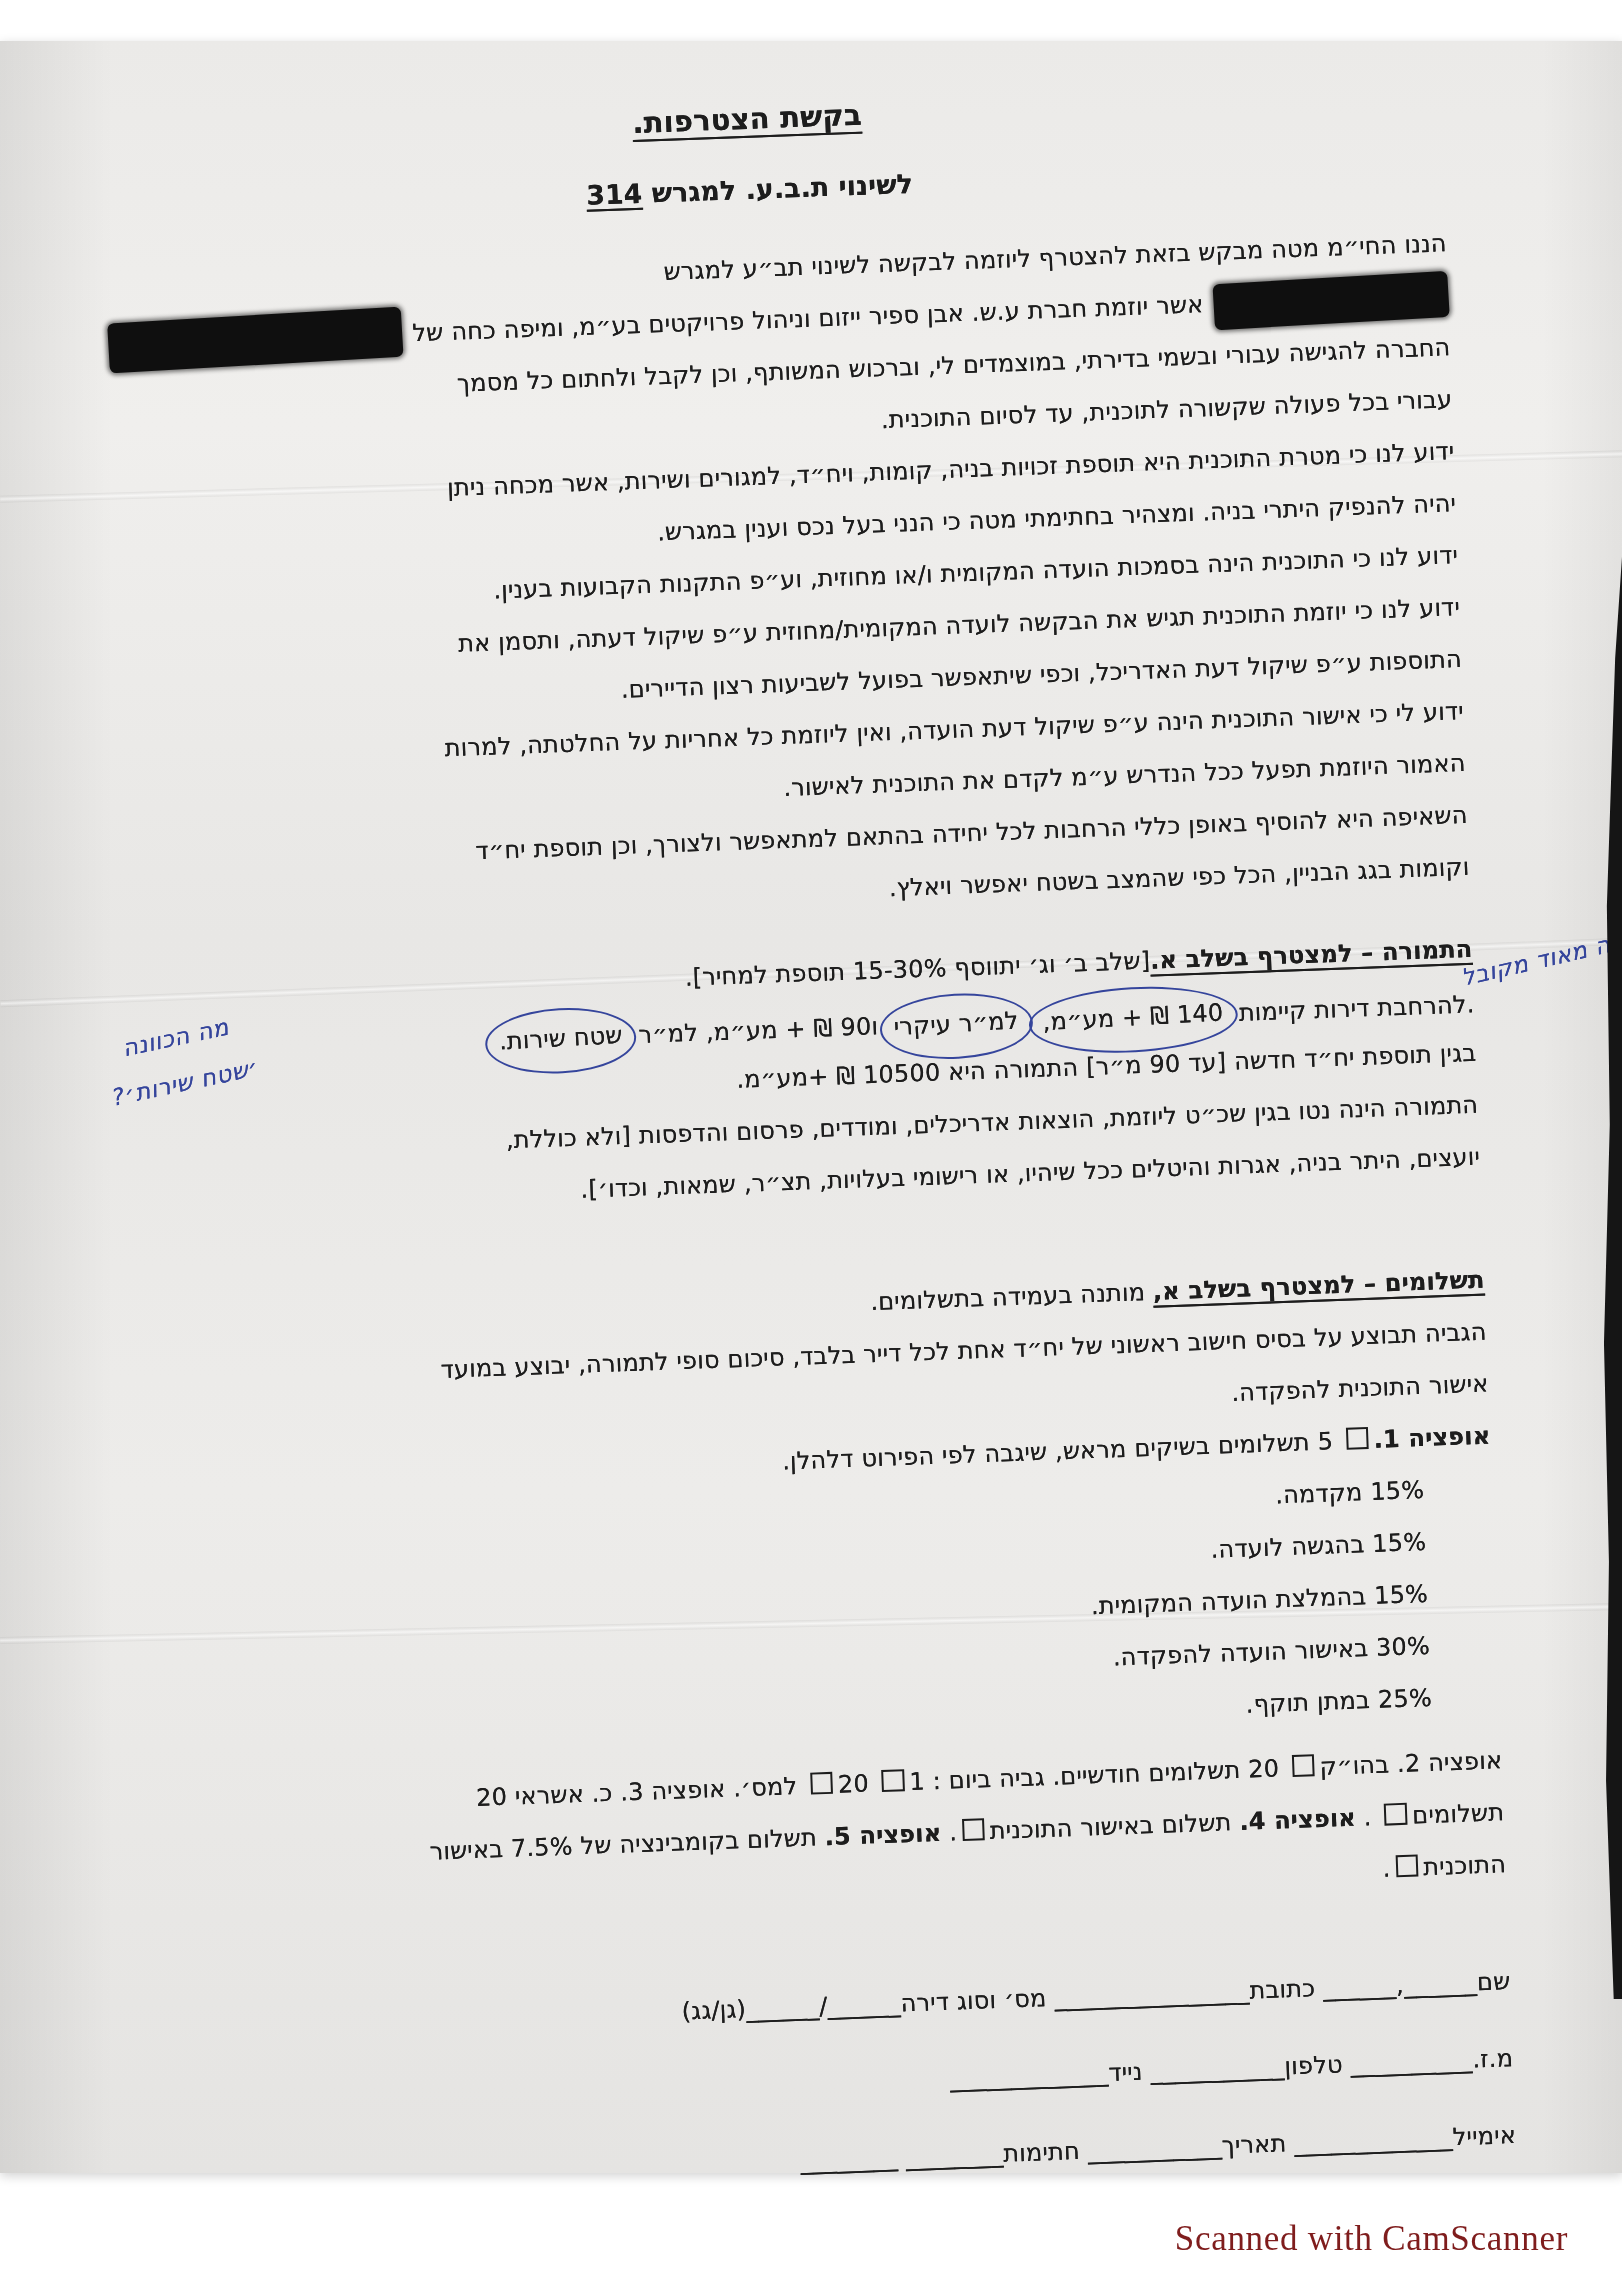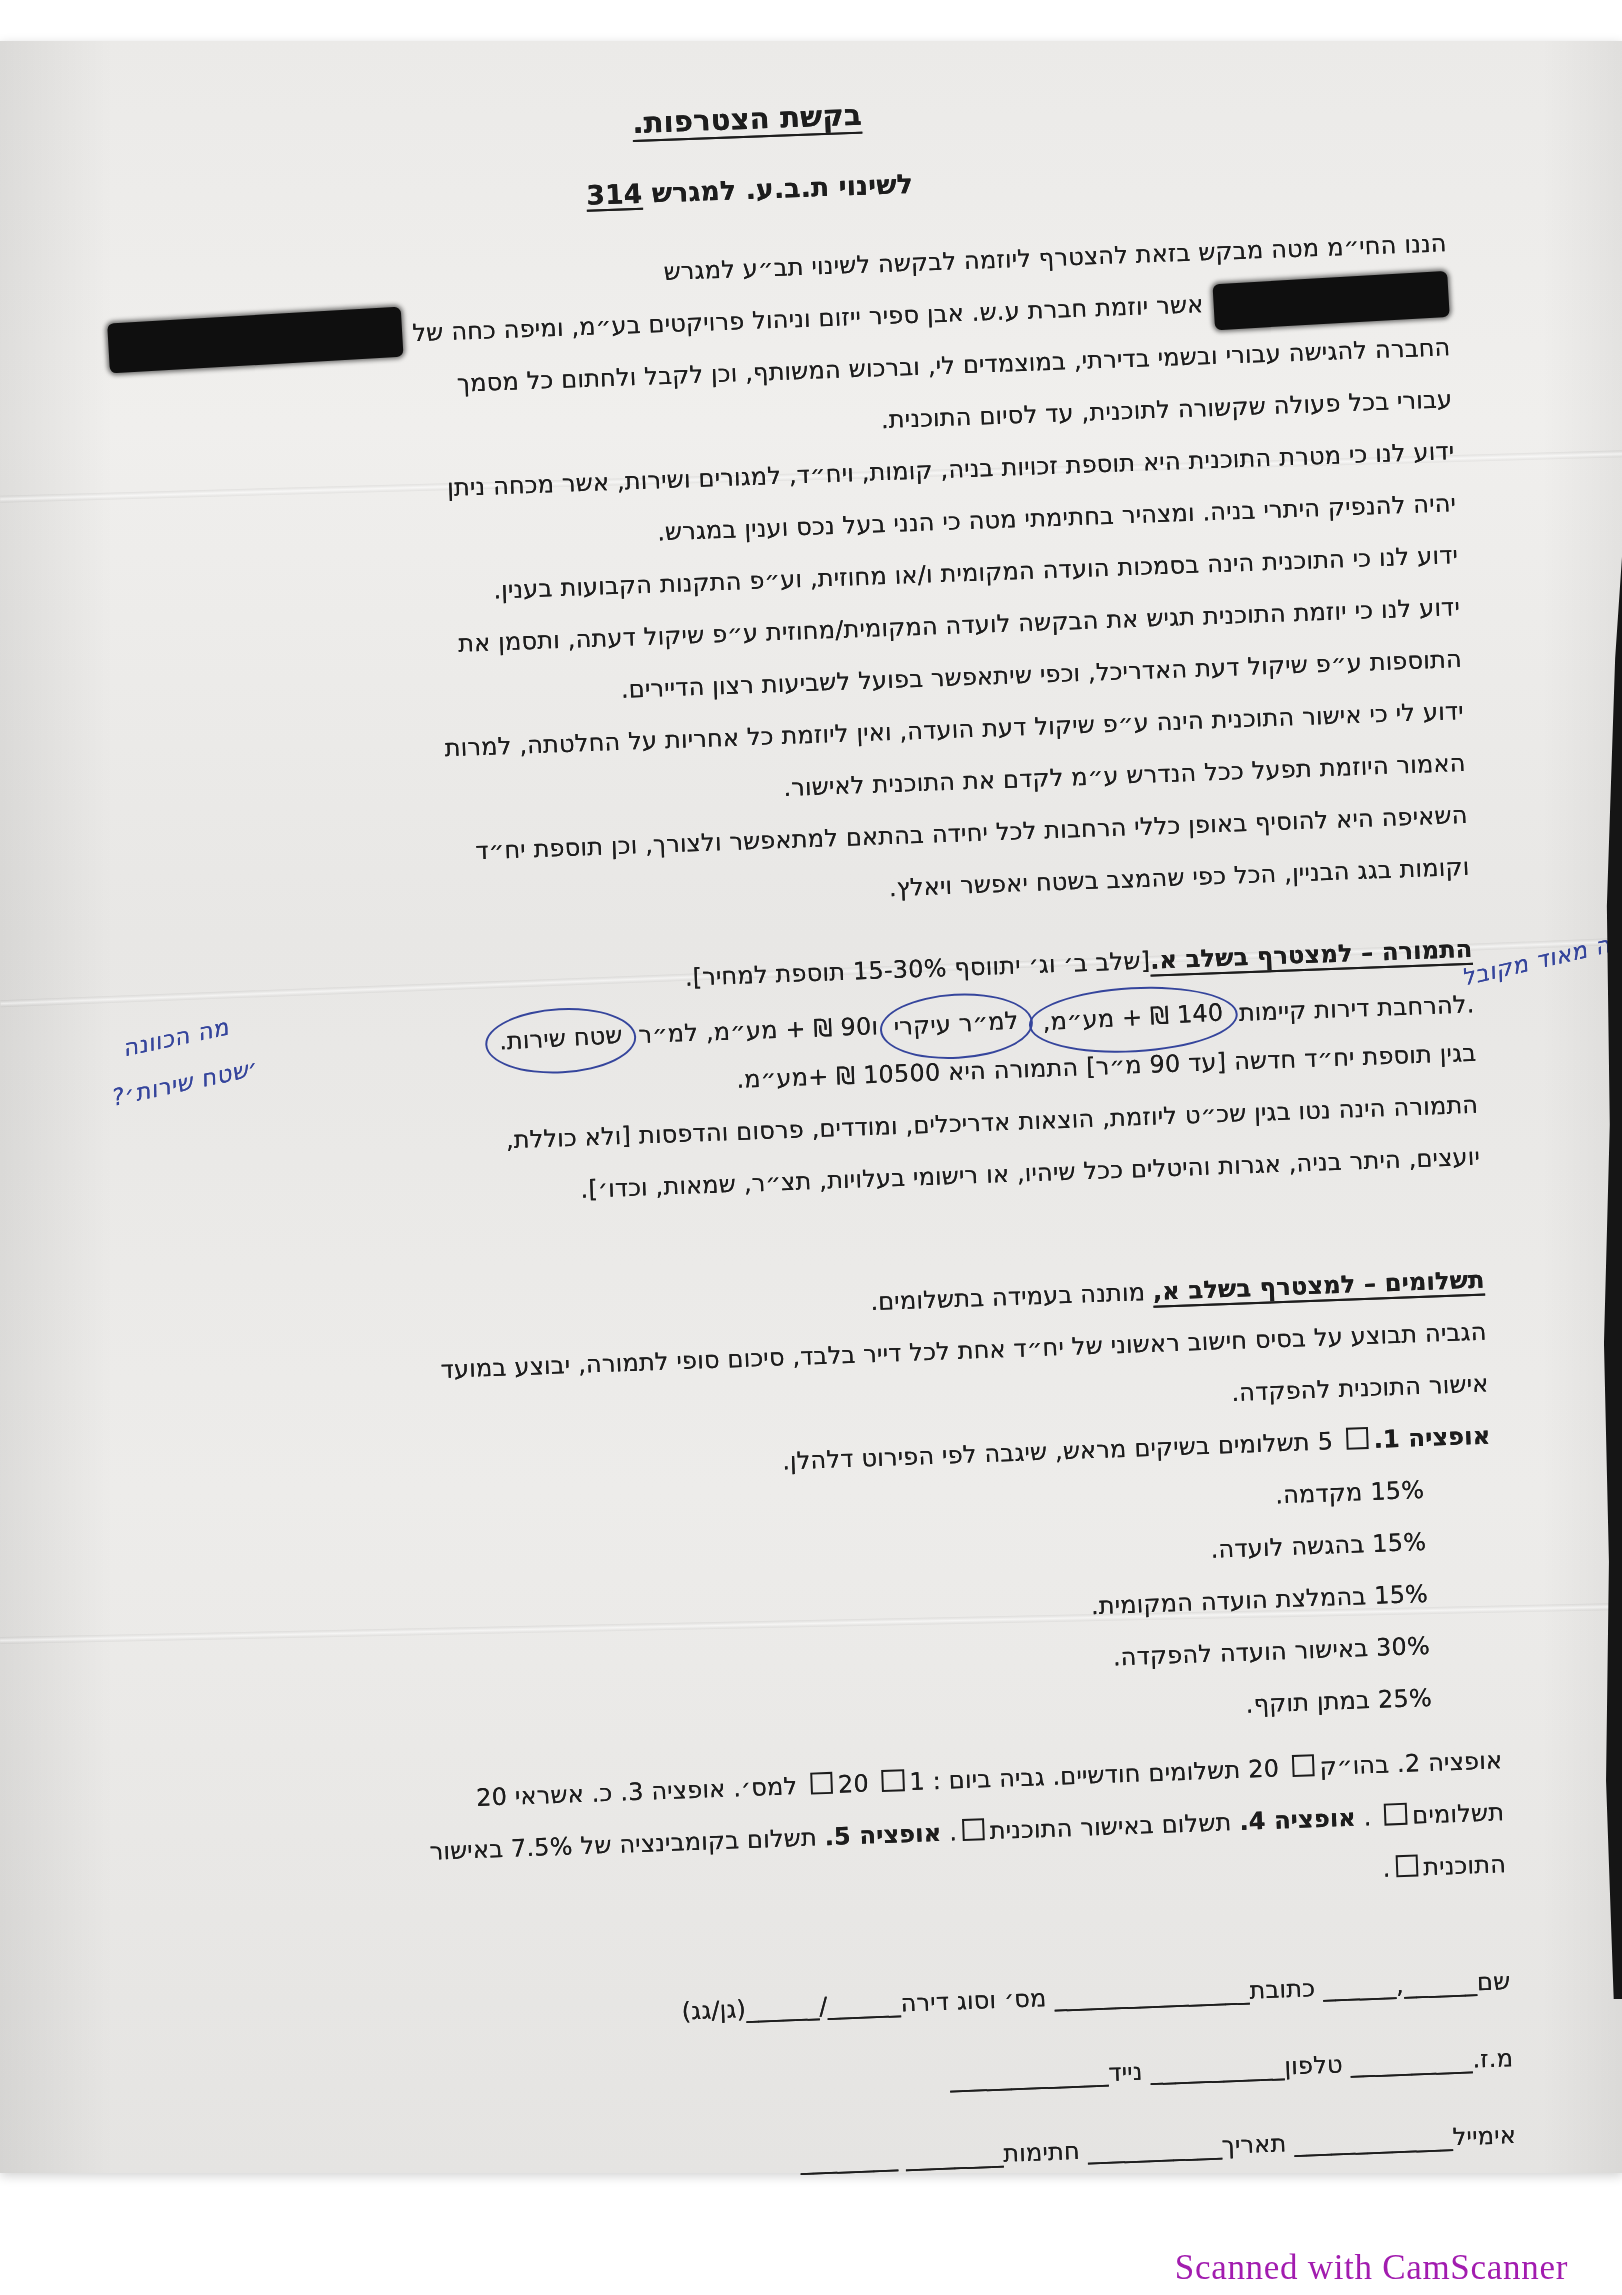--- a/index.html
+++ b/index.html
@@ -57,21 +57,21 @@
   .formrows{margin-top:53px;}
   .formrows .line{line-height:77px;height:77px;}
   
   .note{position:absolute;color:#35459c;font-size:23px;direction:rtl;
     font-style:italic;letter-spacing:0.7px;text-shadow:0 0 0.4px #35459c;}
   .note-right{top:916px;left:1371px;width:251px;transform:rotate(-13deg);}
   .note-left{top:973px;left:44px;width:273px;transform:rotate(-12deg);text-align:center;line-height:46px;}
   
   .watermark{
     position:absolute;top:2219px;right:55px;font-family:"Liberation Serif",serif;
-    font-size:35px;color:#a21caf;letter-spacing:0.7px;margin-top:29px;
+    font-size:35px;color:#7f1d1d;letter-spacing:0.7px;
   }
 </style>
 </head>
 <body>
 
 <div class="page">
 
   <div class="paper">
     <div class="crease c1"></div>
     <div class="crease c2"></div>

